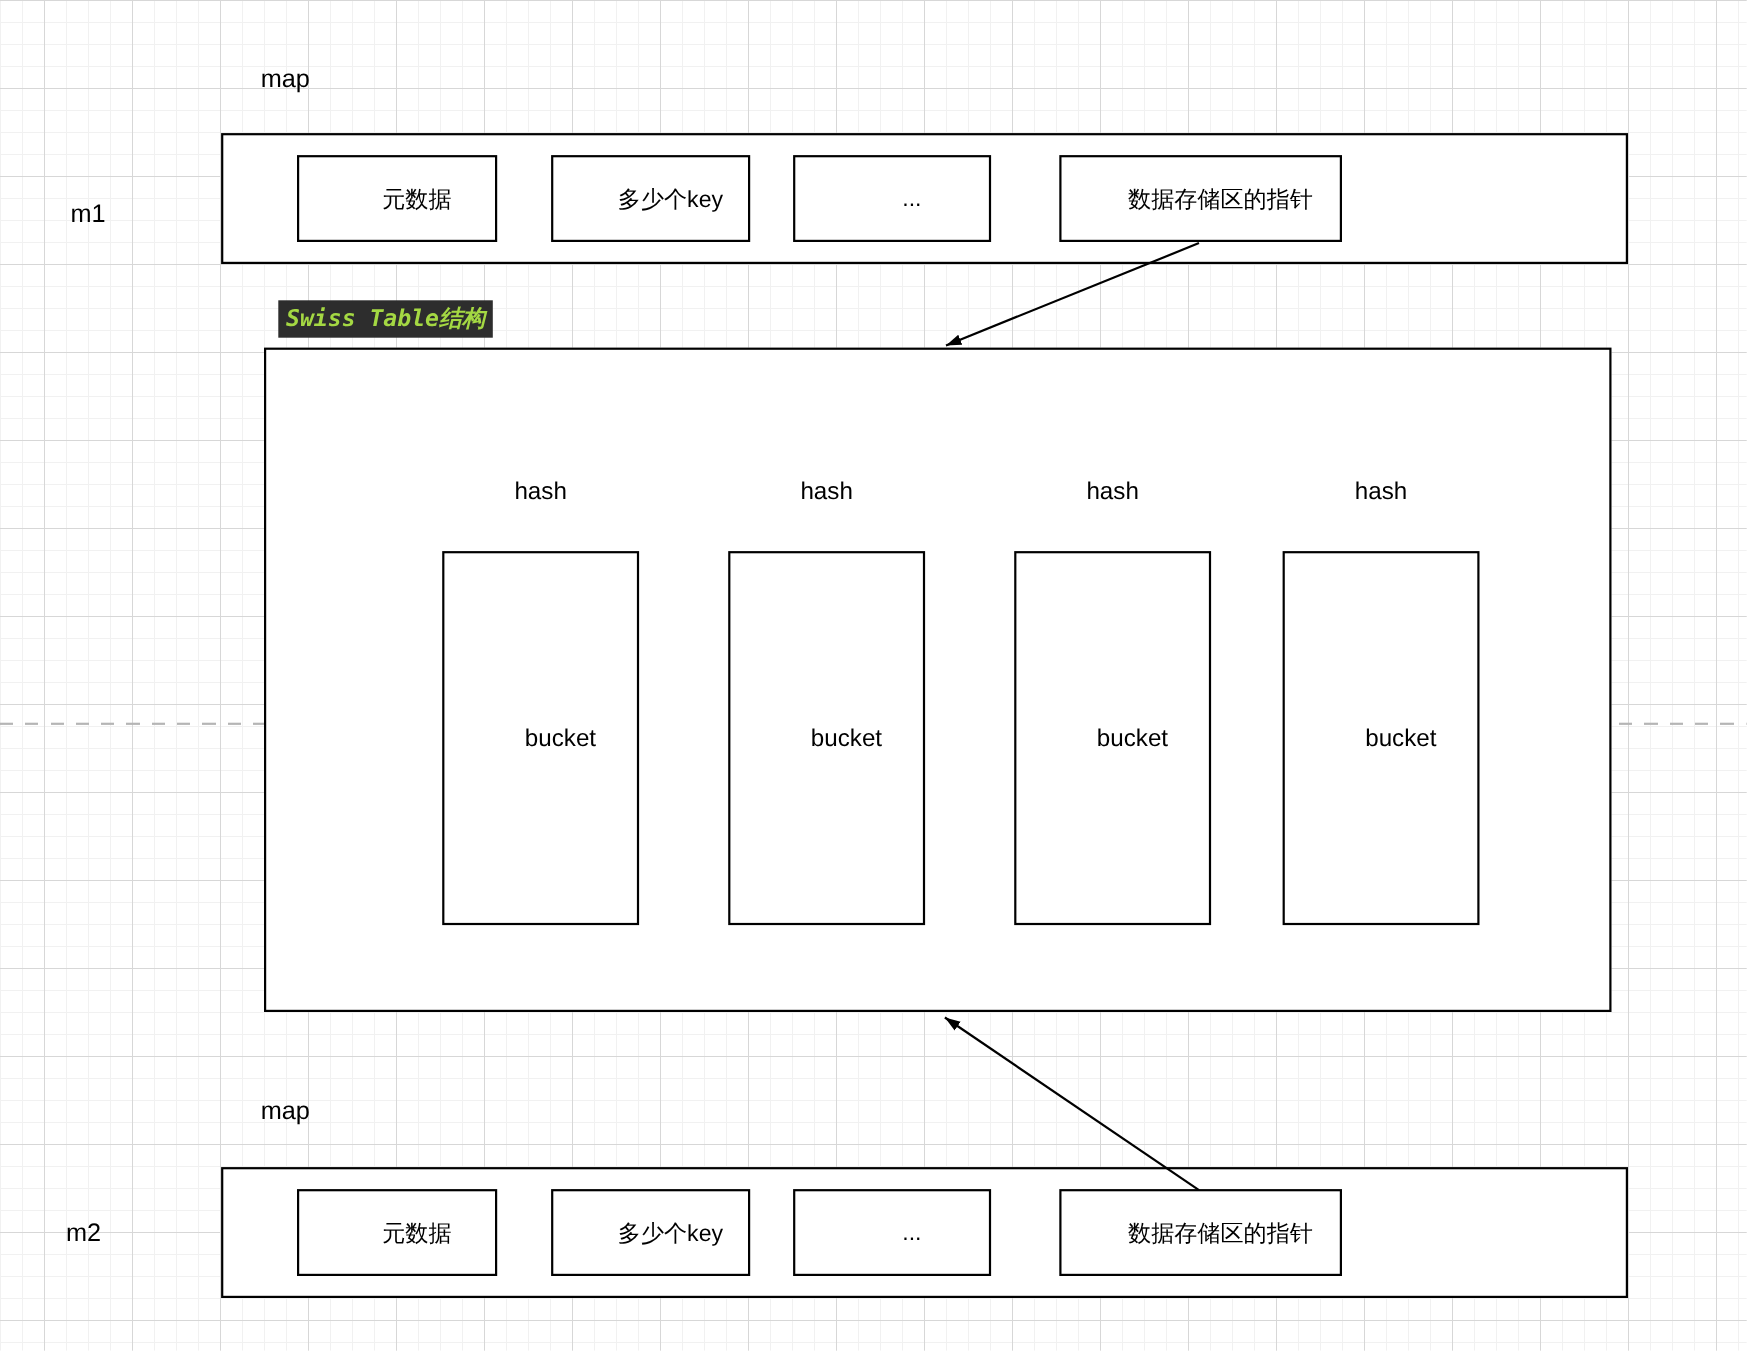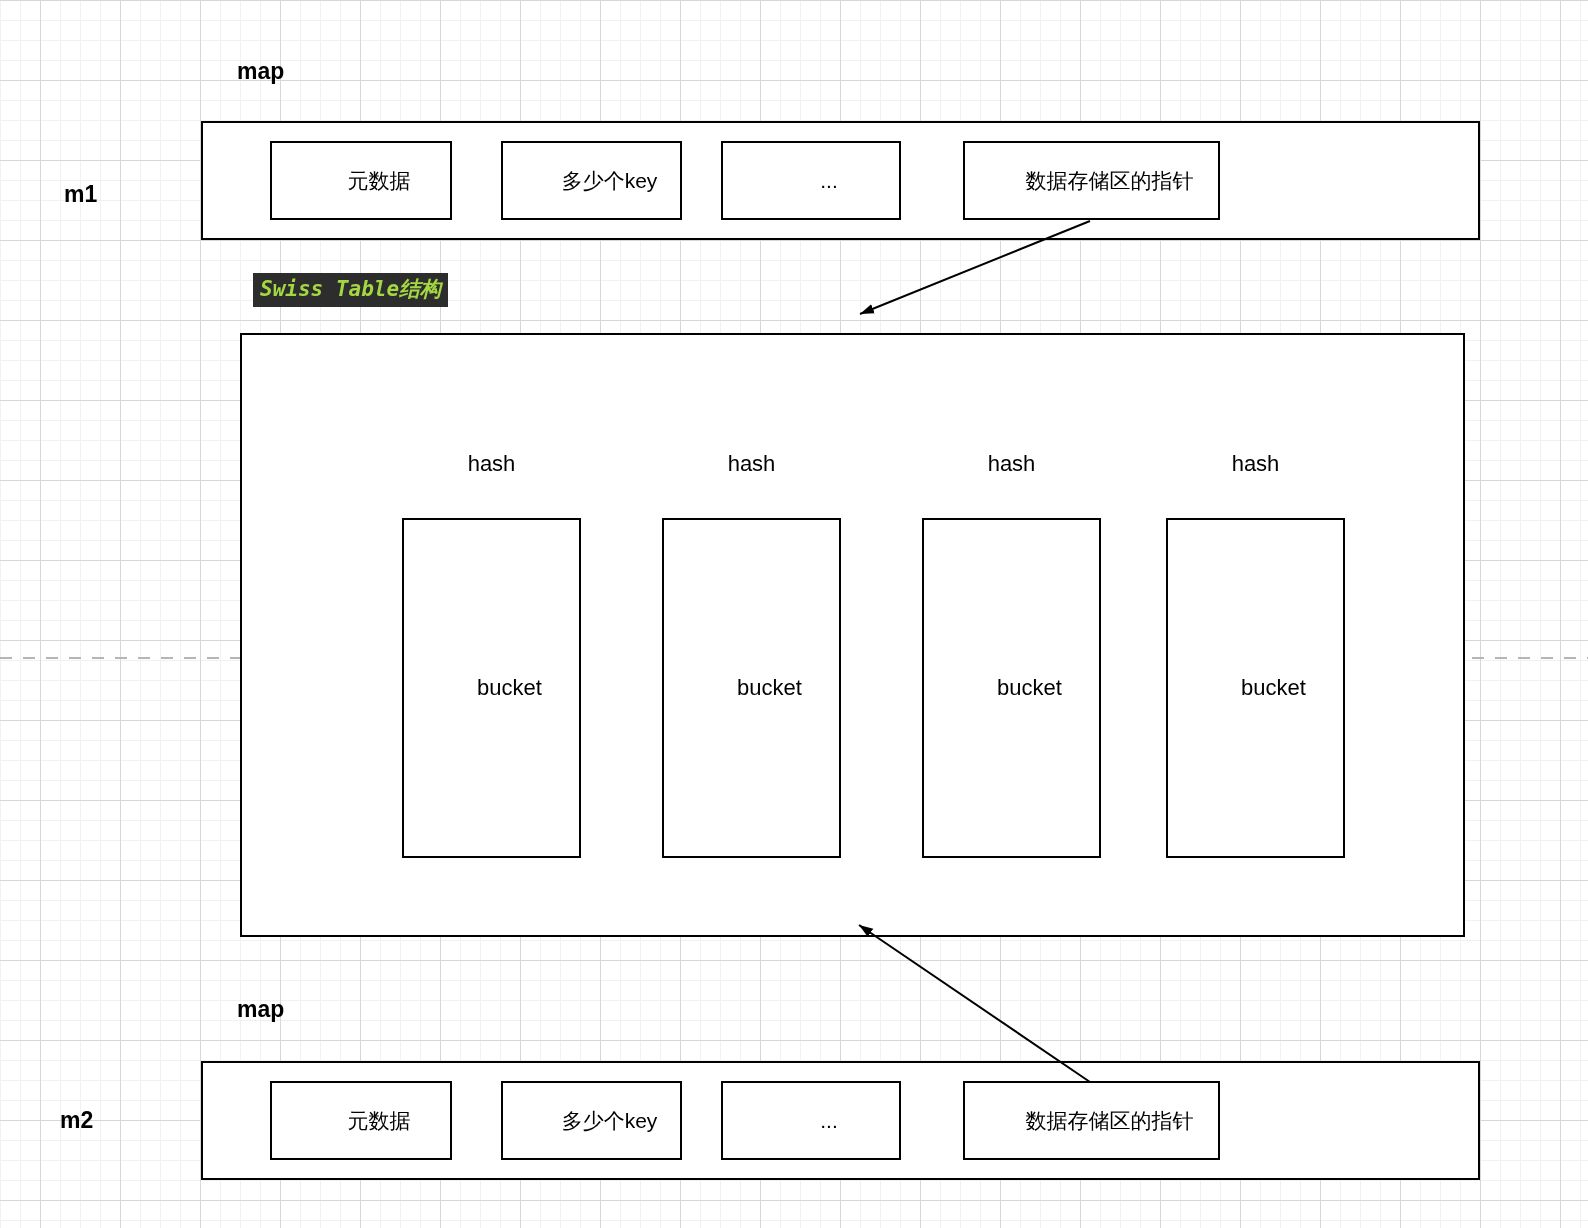--- a/index.html
+++ b/index.html
@@ -46,21 +46,20 @@
     justify-content: center;
     font-size: 21px;
     white-space: nowrap;
   }
   .floating-label {
     position: absolute;
     z-index: 1;
     font-size: 23px;
     line-height: 1.1;
     white-space: nowrap;
-    font-weight: bold;
   }
   .hash-label {
     position: absolute;
     z-index: 1;
     font-size: 22px;
     text-align: center;
     white-space: nowrap;
   }
   .badge {
     position: absolute;
@@ -97,21 +96,21 @@
 
   <div class="shape" style="left:201px; top:121px; width:1279px; height:119px;">
     <div class="shape cell" style="left:67px; top:18px; width:182px; height:79px;">元数据</div>
     <div class="shape cell" style="left:298px; top:18px; width:181px; height:79px;">多少个key</div>
     <div class="shape cell" style="left:518px; top:18px; width:180px; height:79px;">...</div>
     <div class="shape cell" style="left:760px; top:18px; width:257px; height:79px;">数据存储区的指针</div>
   </div>
 
   <div class="badge" style="background: rgb(45, 45, 45); color: rgb(164, 216, 67);">Swiss Table结构</div>
 
-  <div class="shape" style="left:240px; top:333px; width:1225px; height:604px;">
+  <div class="shape" style="left:240px; top:316px; width:1225px; height:604px;">
 
     <div class="hash-label" style="left:160px; top:116px; width:179px;">hash</div>
     <div class="hash-label" style="left:420px; top:116px; width:179px;">hash</div>
     <div class="hash-label" style="left:680px; top:116px; width:179px;">hash</div>
     <div class="hash-label" style="left:924px; top:116px; width:179px;">hash</div>
 
     <div class="shape cell" style="left:160px; top:183px; width:179px; height:340px; font-size:22px;">bucket</div>
     <div class="shape cell" style="left:420px; top:183px; width:179px; height:340px; font-size:22px;">bucket</div>
     <div class="shape cell" style="left:680px; top:183px; width:179px; height:340px; font-size:22px;">bucket</div>
     <div class="shape cell" style="left:924px; top:183px; width:179px; height:340px; font-size:22px;">bucket</div>

